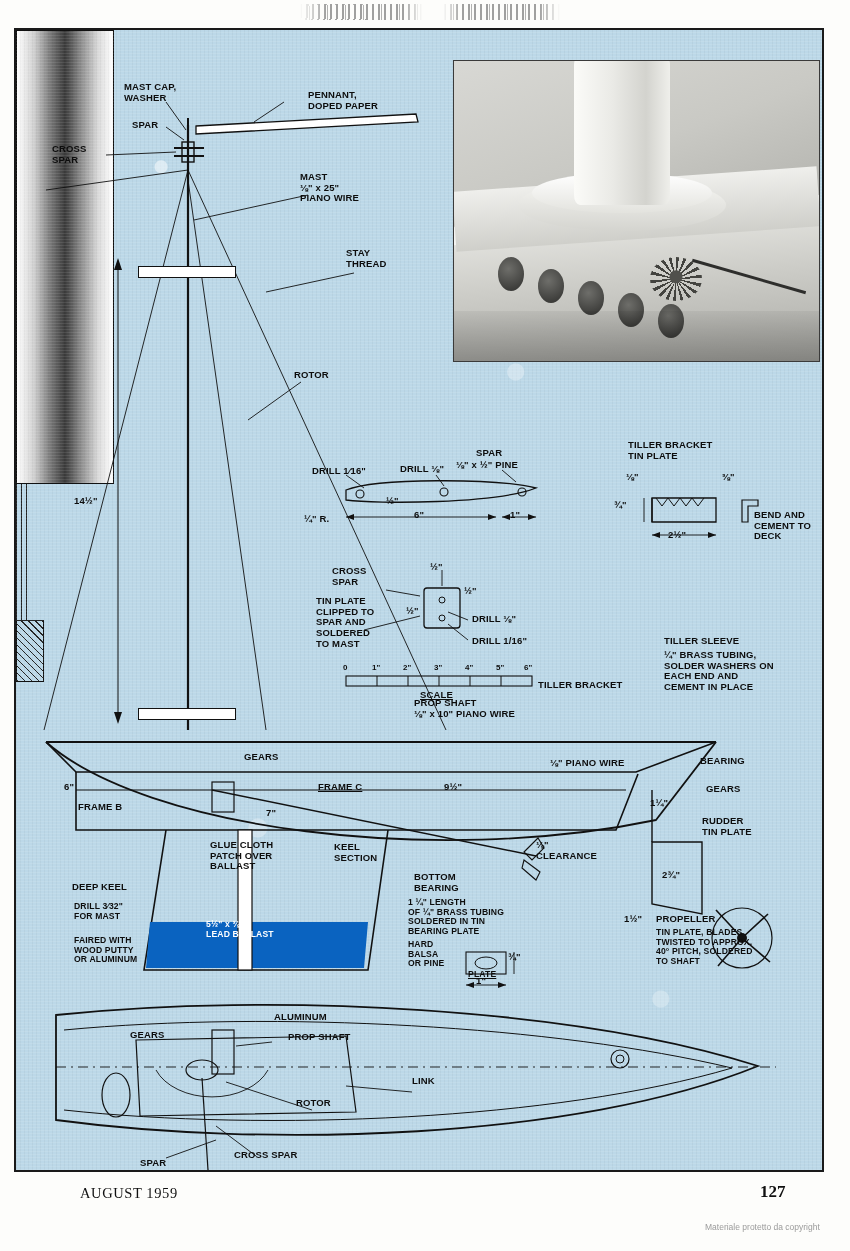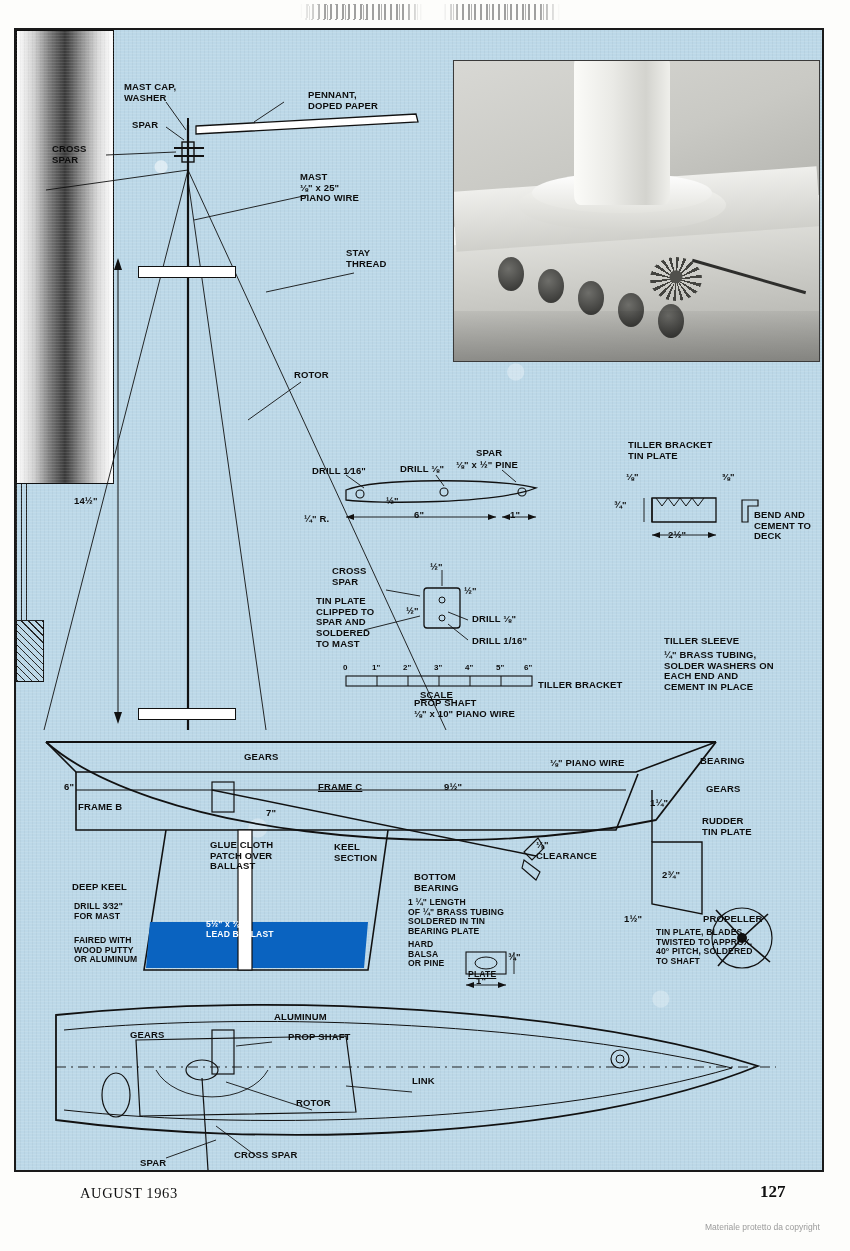--- a/index.html
+++ b/index.html
@@ -333,32 +333,32 @@
 WOOD PUTTY
 OR ALUMINUM</div>
     <div class="lbl sm" style="left:190px;top:890px;white-space:pre;color:#fff;">5½" x ⅜"
 LEAD BALLAST</div>
     <div class="lbl sm" style="left:392px;top:910px;white-space:pre;">HARD
 BALSA
 OR PINE</div>
     <div class="lbl sm" style="left:452px;top:940px;text-decoration:underline;">PLATE</div>
     <div class="lbl" style="left:492px;top:922px;">¾"</div>
     <div class="lbl" style="left:460px;top:946px;">1"</div>
-    <div class="lbl" style="left:640px;top:884px;margin-left:47px;">PROPELLER</div>
+    <div class="lbl" style="left:640px;top:884px;">PROPELLER</div>
     <div class="lbl sm" style="left:640px;top:898px;white-space:pre;">TIN PLATE, BLADES
 TWISTED TO APPROX.
 40° PITCH, SOLDERED
 TO SHAFT</div>
 
     <div class="lbl" style="left:114px;top:1000px;">GEARS</div>
     <div class="lbl" style="left:258px;top:982px;">ALUMINUM</div>
     <div class="lbl" style="left:272px;top:1002px;">PROP SHAFT</div>
     <div class="lbl" style="left:280px;top:1068px;">ROTOR</div>
     <div class="lbl" style="left:396px;top:1046px;">LINK</div>
     <div class="lbl" style="left:124px;top:1128px;">SPAR</div>
     <div class="lbl" style="left:218px;top:1120px;">CROSS SPAR</div>
 
   </div>
 
-  <div class="foot" id="footL">AUGUST 1963</div>
+  <div class="foot" id="footL">AUGUST 1959</div>
   <div class="foot" id="footR">127</div>
   <div id="copy">Materiale protetto da copyright</div>
 </div>
 
 </body></html>

